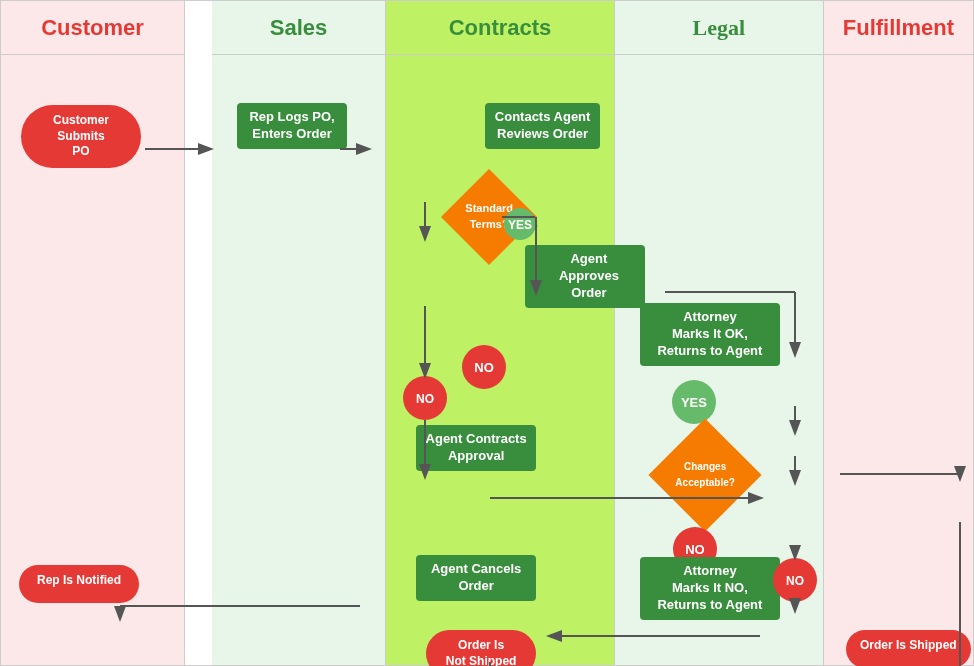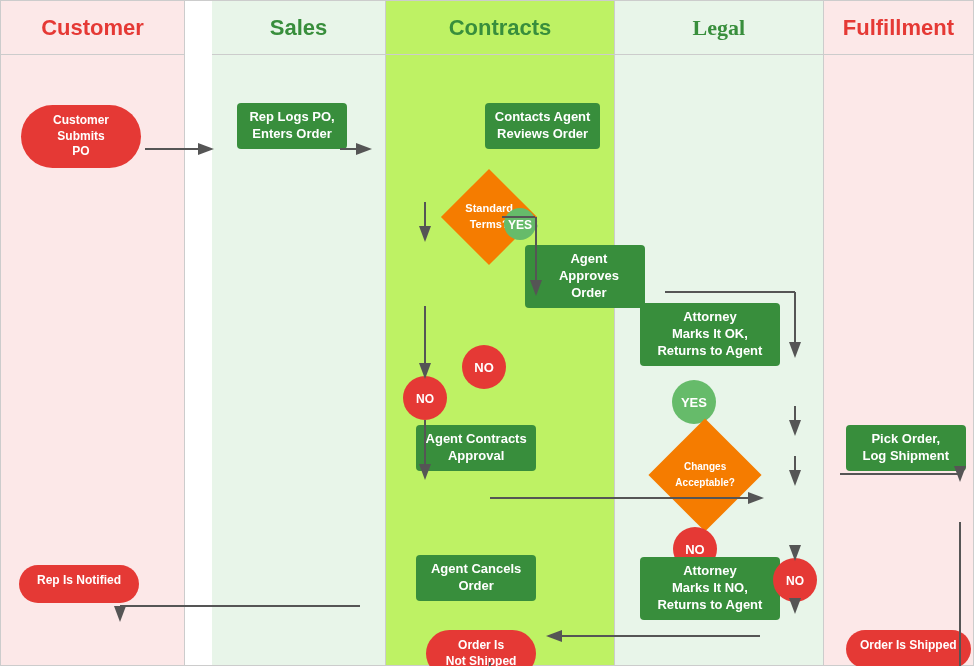--- a/index.html
+++ b/index.html
@@ -240,24 +240,20 @@
 Marks It NO,
 Returns to Agent</span>
       </div>
     </div>
   </div>
 
   <div class="lane lane-fulfillment">
     <div class="lane-header" style="color:#e53935">Fulfillment</div>
     <div class="lane-body">
 
-      <div class="flow-item box-green" style="left:22px; top:370px; width:120px; min-height:44px;">
-        <span style="white-space:pre-line;">Pick Order,
-Log Shipment</span>
-      </div>
 
       <div class="flow-item oval-red" style="left:22px; top:575px; width:125px; min-height:38px;">
         <span>Order Is Shipped</span>
       </div>
     </div>
   </div>
 
 </div>
 
 <svg class="full-svg" xmlns="http://www.w3.org/2000/svg" style="position:fixed; top:54px; left:0; z-index:10; pointer-events:none;">

